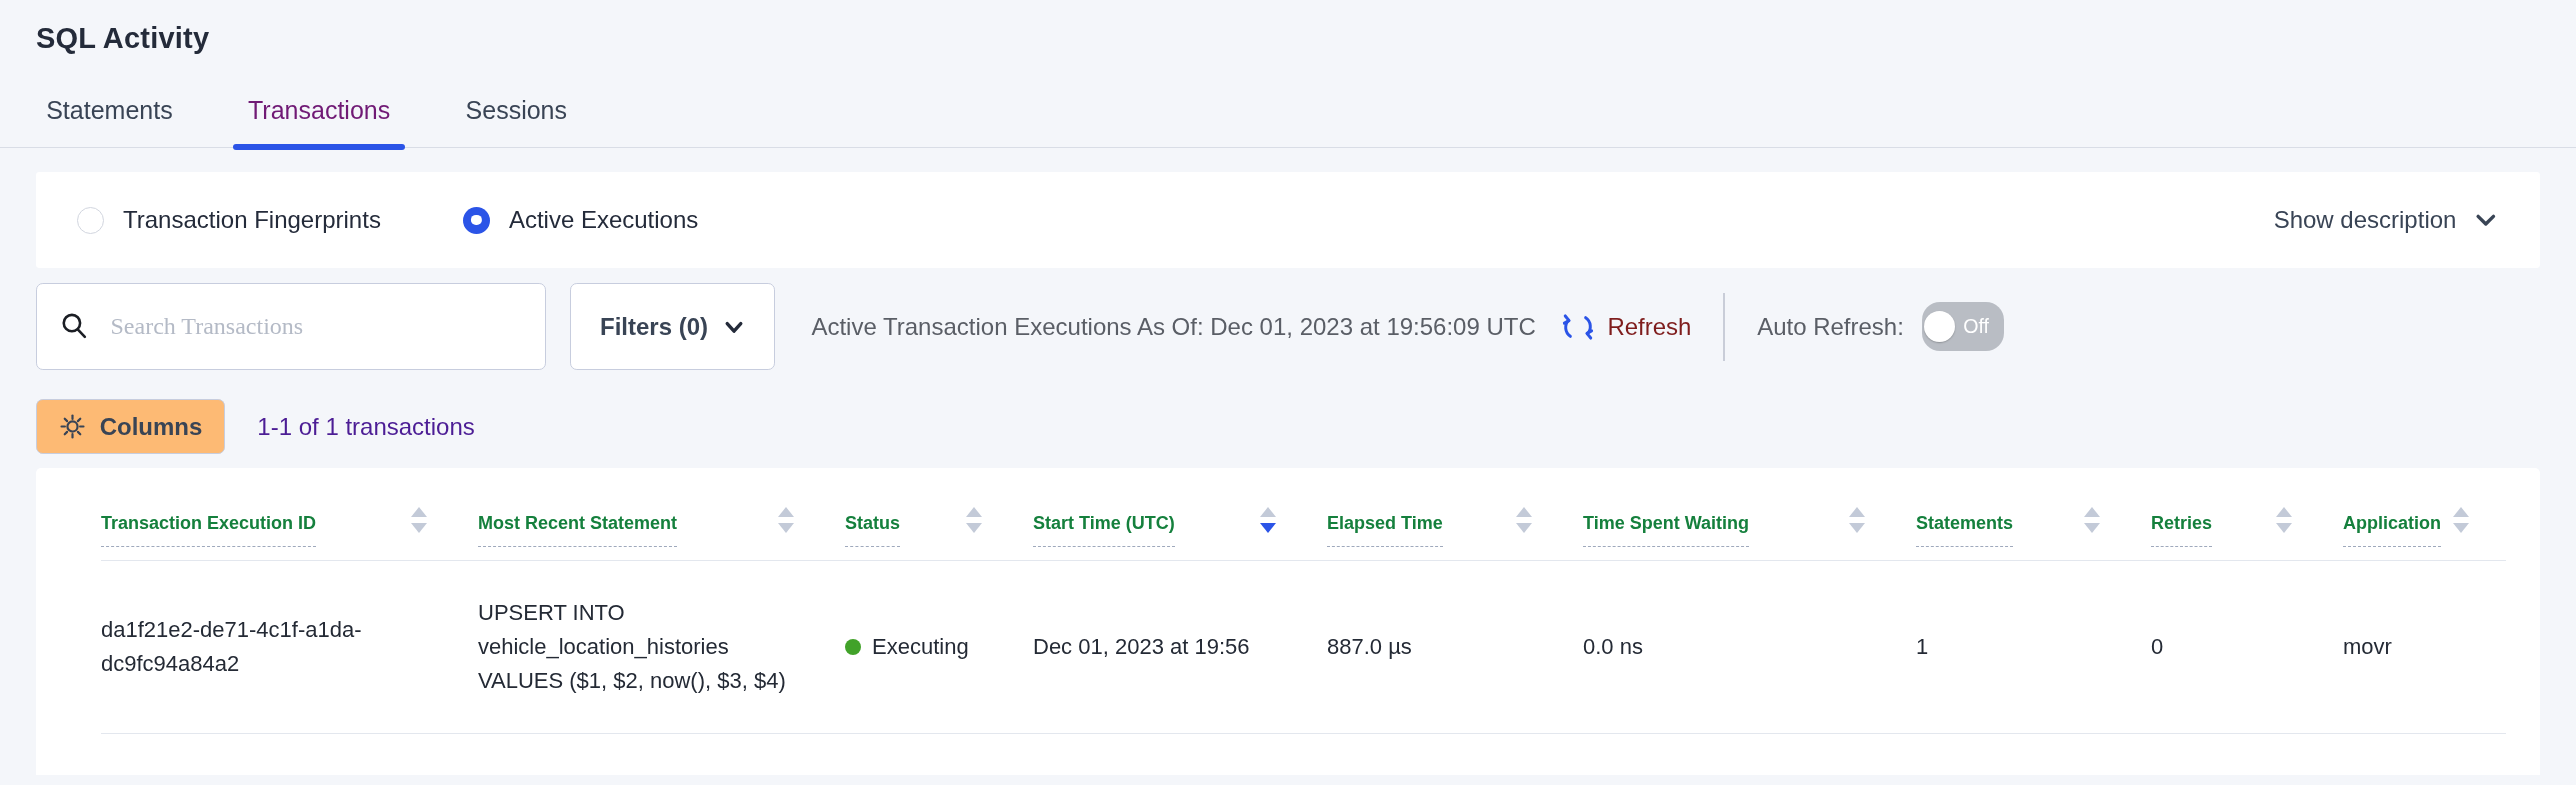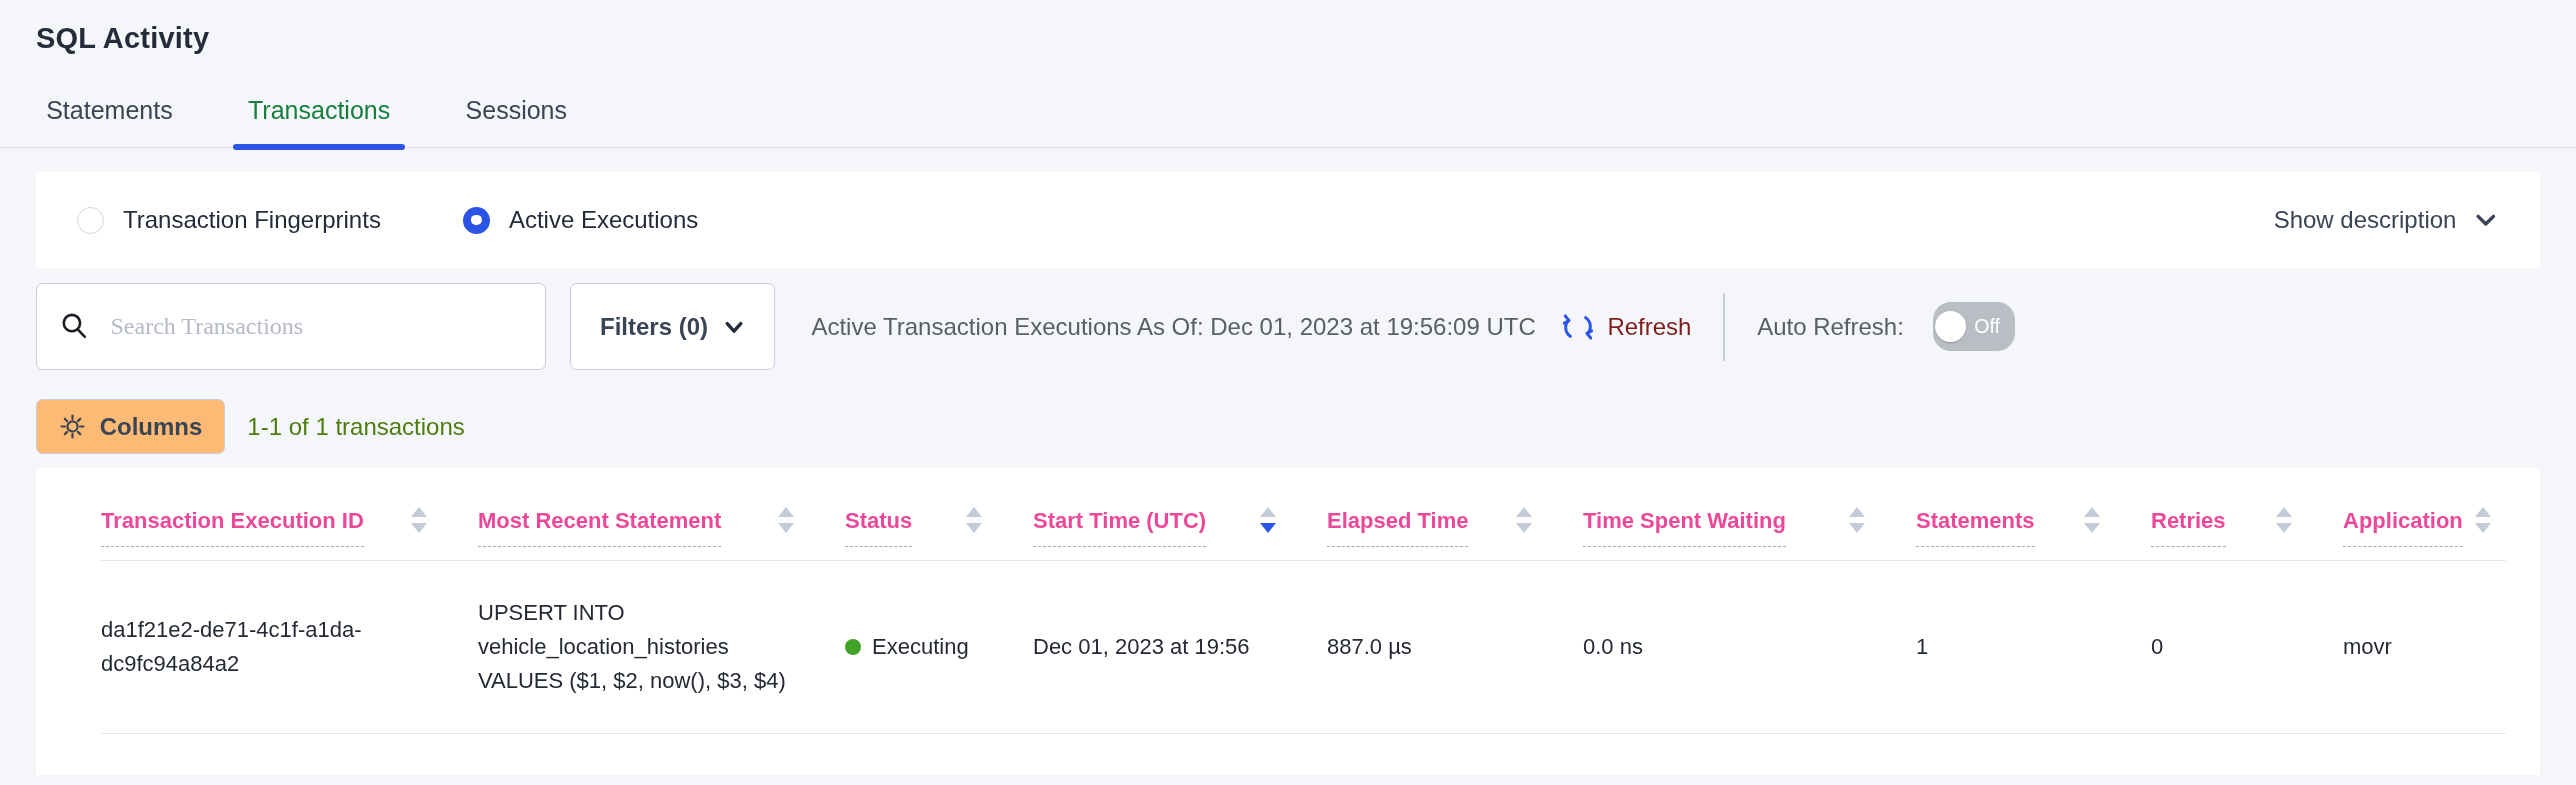--- a/index.html
+++ b/index.html
@@ -23,21 +23,21 @@
     margin:41px -36px 0 -36px;
     padding:0 36px;
     border-bottom:1.7px solid #d9dde6;
     display:flex; gap:55px;
   }
   .tab {
     font-size:25px; color:#394455;
     padding:0 10.2px 22px 10.2px;
     position:relative; cursor:pointer;
   }
-  .tab.active { color:#15803d; }
+  .tab.active { color:#701a75; }
   .tab.active::after {
     content:""; position:absolute; left:-5.1px; right:-5.1px; bottom:-3.4px;
     height:6.8px; border-radius:4.3px; background:#2b54e7;
   }
 
   
   .radio-panel {
     margin-top:24px; height:96px;
     background:#ffffff; border-radius:3.4px;
     display:flex; align-items:center; padding:0 41px;
@@ -77,59 +77,59 @@
   .filters-btn {
     margin-left:24px; height:87px; padding:0 29px;
     background:#fff; border:1.7px solid #c7cdde; border-radius:6.8px;
     display:flex; align-items:center; gap:15.4px; cursor:pointer;
     font-size:24px; font-weight:700; color:#394455;
   }
   .asof-text { margin-left:36px; font-size:24px; color:#5a5e66; }
   .refresh { margin-left:25.6px; display:flex; align-items:center; gap:12px; cursor:pointer; }
   .refresh-label { font-size:24px; color:#7f1d1d; }
   .v-divider { width:1.7px; height:68px; background:#c9cdd8; margin:0 32px; }
-  .auto-refresh { display:flex; align-items:center; gap:29px; }
+  .auto-refresh { display:flex; align-items:center; gap:18px; }
   .auto-refresh-label { font-size:24px; color:#5a5e66; }
   .toggle {
     width:82px; height:49px; border-radius:18px; background:#b9bdc4;
     display:flex; align-items:center; cursor:pointer; position:relative;
   }
   .toggle-knob {
     width:31px; height:31px; border-radius:50%; background:#fff;
     margin-left:2.6px; box-shadow:0 0.9px 1.7px rgba(0,0,0,.25);
   }
   .toggle-state { color:#fff; font-size:19.6px; margin-left:7.7px; }
 
   
   .toolbar-row { margin-top:29px; display:flex; align-items:center; }
   .columns-btn {
     height:55px; padding:0 22px;
     background:#fdba74; border:1.7px solid #c7cdde; border-radius:6.8px;
     display:flex; align-items:center; gap:13.7px; cursor:pointer;
     font-size:24px; font-weight:700; color:#394455;
   }
-  .result-count { margin-left:22px; font-size:24px; color:#4d7c0f; }
+  .result-count { margin-left:32px; font-size:24px; color:#4c1d95; }
 
   
   .table-card {
     margin-top:13.7px; background:#fff; border-radius:5.1px 5.1px 0 0;
     height:307px; padding:0 34px 0 65px;
   }
   .tgrid {
     display:grid;
     grid-template-columns:377px 367px 188px 294px 256px 333px 235px 192px minmax(0,1fr);
   }
   .thead-row { border-bottom:1.7px solid #e3e7ee; }
   .th {
     padding:39px 51px 13.7px 0;
     display:flex; align-items:flex-end; justify-content:space-between; gap:12px;
     cursor:pointer;
   }
   .th-label {
-    font-size:22px; font-weight:700; color:#ec4899;
+    font-size:18px; font-weight:700; color:#15803d;
     border-bottom:1.7px dashed #9fa9bc; padding-bottom:12px;
     white-space:nowrap;
   }
   .sort-arrows { display:flex; flex-direction:column; gap:6px; padding-bottom:13.7px; }
   .tri-up   { width:0; height:0; border-left:8.5px solid transparent; border-right:8.5px solid transparent; border-bottom:10.2px solid #c3cad8; }
   .tri-down { width:0; height:0; border-left:8.5px solid transparent; border-right:8.5px solid transparent; border-top:10.2px solid #c3cad8; }
   .sorted-desc .tri-down { border-top-color:#2b54e7; }
 
   .trow { border-bottom:1.7px solid #e3e7ee; }
   .td {

